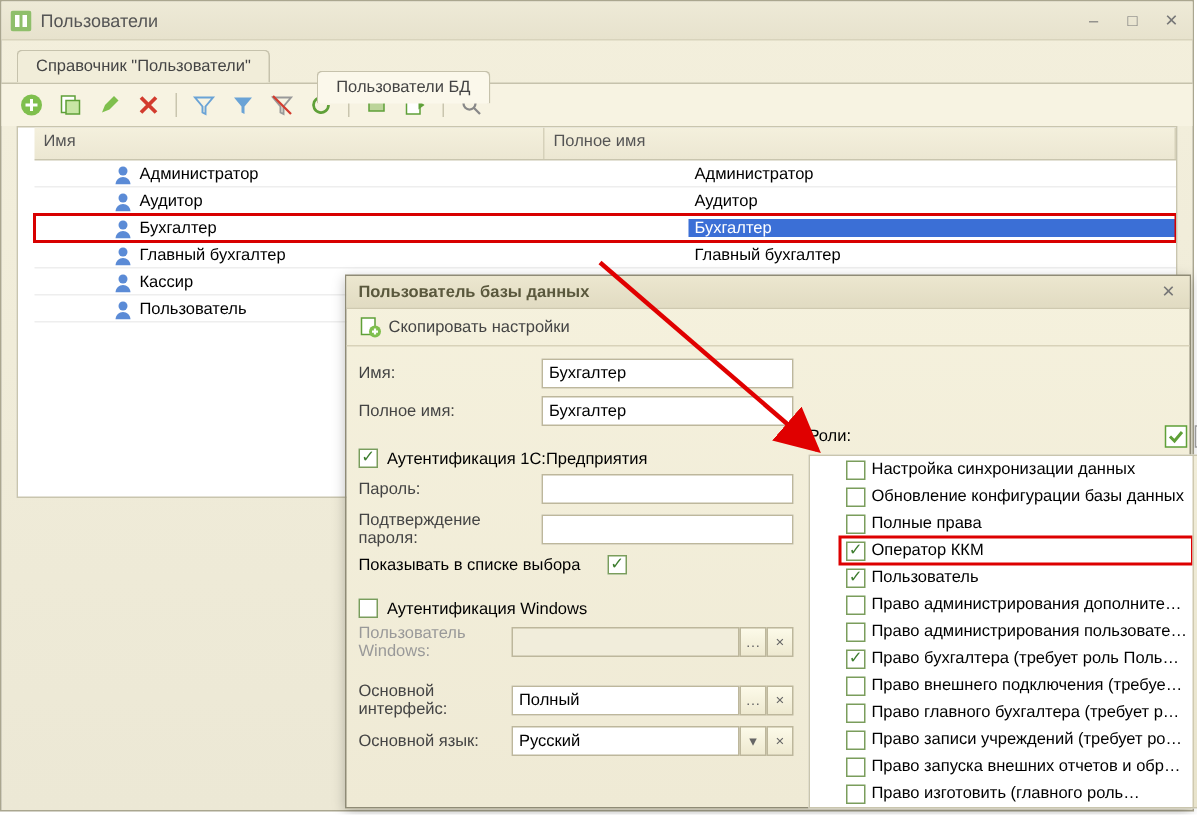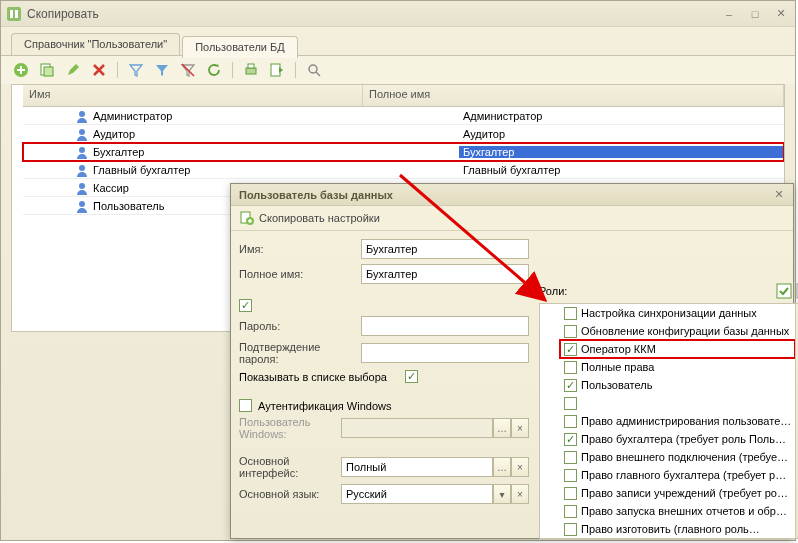--- a/index.html
+++ b/index.html
@@ -39,21 +39,21 @@
     border: 1px solid #c6c2ac;
     border-bottom: none;
     background: #f1edd9;
     border-radius: 4px 4px 0 0;
     margin-right: 2px;
     cursor: pointer;
     color: #444;
   }
   .tab.active {
     background: #fbf8eb;
-    position: relative; top: 3px;
+    position: relative; top: 14px; margin-left: 29px;
   }
   .toolbar {
     display: flex; align-items: center; gap: 6px;
     padding: 4px 10px;
     background: #f7f3e2;
   }
   .tb-btn { width: 20px; height: 20px; display:flex; align-items:center; justify-content:center; cursor:pointer; }
   .tb-sep { width:1px; height:16px; background:#c9c5ae; margin:0 2px; }
   svg { display:block; }
   .table-area {
@@ -144,21 +144,21 @@
 <div class="window main-window">
   <div class="titlebar">
     <div class="title-left">
       <span>
         <svg width="14" height="14">
             <rect width="14" height="14" fill="#8fbf6b" rx="2"></rect>
             <rect x="3" y="3" width="3" height="8" fill="#fff"></rect>
             <rect x="8" y="3" width="3" height="8" fill="#fff"></rect>
           </svg>
       </span>
-      <span class="title-text">Скопировать</span>
+      <span class="title-text">Пользователи</span>
     </div>
     <div class="win-btns">
       <span class="win-btn">–</span>
       <span class="win-btn">□</span>
       <span class="win-btn">✕</span>
     </div>
   </div>
 
   <div class="tabs">
     <div class="tab">Справочник "Пользователи"</div>
@@ -336,20 +336,21 @@
         <label>Имя:</label>
         <input type="text" value="Бухгалтер" style="">
       </div>
       <div class="form-row">
         <label>Полное имя:</label>
         <input type="text" value="Бухгалтер" style="">
       </div>
       <div style="height:6px"></div>
       <div class="chk-row">
         <span class="chk checked"></span>
+        <span>Аутентификация 1С:Предприятия</span>
       </div>
       <div class="form-row">
         <label>Пароль:</label>
         <input type="password" style="">
       </div>
       <div class="form-row">
         <label>Подтверждение пароля:</label>
         <input type="password" style="">
       </div>
       <div class="chk-row" style="margin-left:0;">
@@ -408,34 +409,35 @@
       <div class="roles-list">
         <div class="roles-items" id="roles">
             <div class="role-item">
               <span class="chk"></span>
               <span>Настройка синхронизации данных</span>
             </div>
             <div class="role-item">
               <span class="chk"></span>
               <span>Обновление конфигурации базы данных</span>
             </div>
+            <div class="role-item">
+              <span class="chk"></span>
+              <span>Полные права</span>
+            </div>
             <div class="role-item hl">
               <span class="chk checked"></span>
               <span>Оператор ККМ</span>
             </div>
             <div class="role-item">
-              <span class="chk"></span>
-              <span>Полные права</span>
-            </div>
-            <div class="role-item">
               <span class="chk checked"></span>
               <span>Пользователь</span>
             </div>
             <div class="role-item">
               <span class="chk"></span>
+              <span>Право администрирования дополните…</span>
             </div>
             <div class="role-item">
               <span class="chk"></span>
               <span>Право администрирования пользовате…</span>
             </div>
             <div class="role-item">
               <span class="chk checked"></span>
               <span>Право бухгалтера (требует роль Поль…</span>
             </div>
             <div class="role-item">

